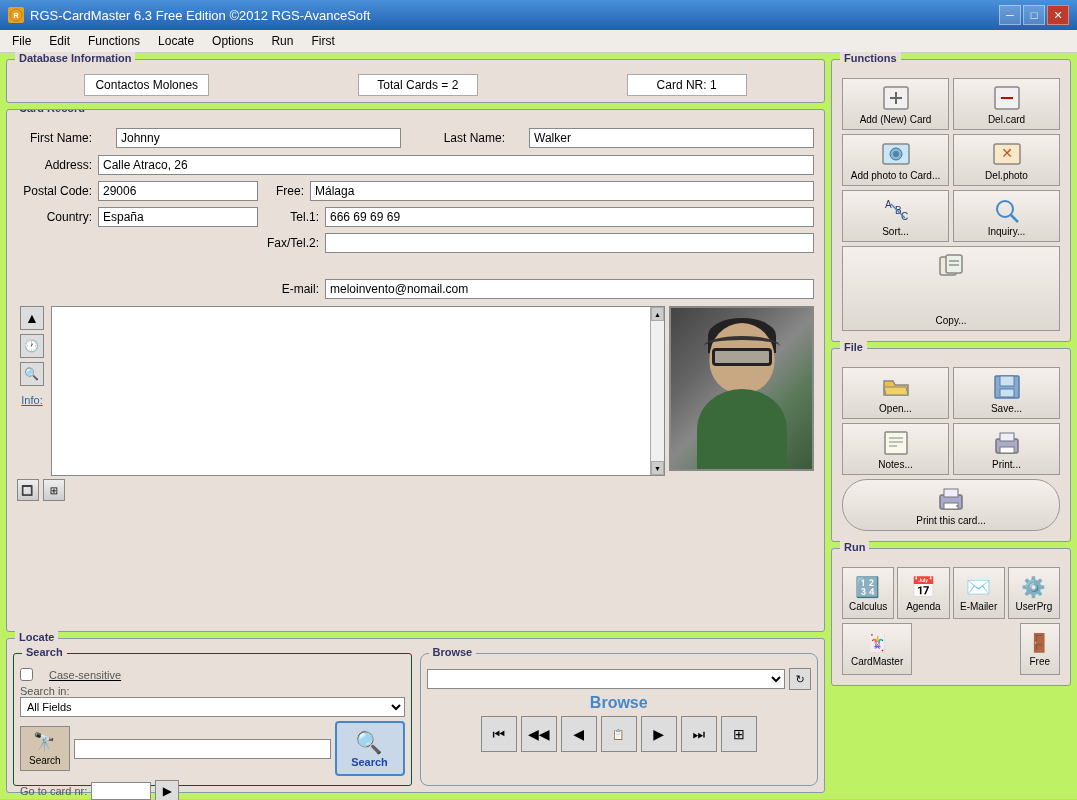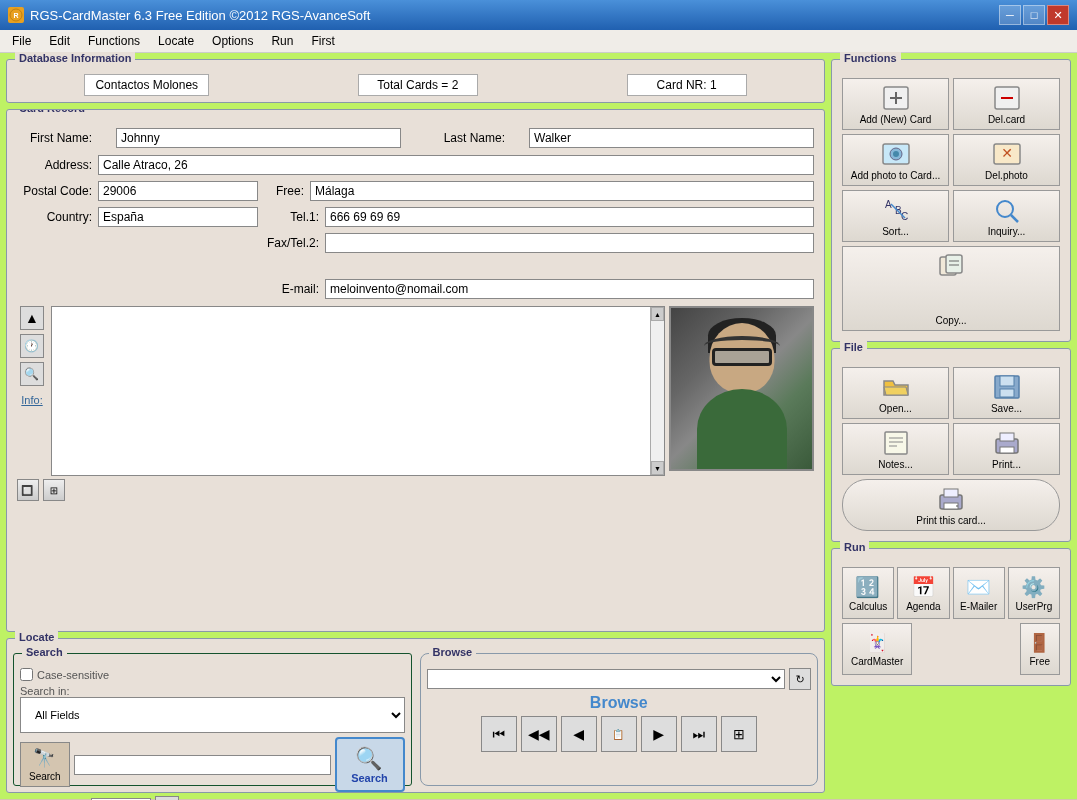--- a/index.html
+++ b/index.html
@@ -264,33 +264,34 @@
       left: 8px;
       background: #e8e0d8;
       padding: 0 4px;
       font-size: 11px;
       color: #336;
       font-weight: bold;
     }
     .checkbox-row {
       display: flex;
       align-items: center;
-      gap: 4px;
+      gap: 16px;
       margin-bottom: 4px;
+      text-decoration: underline;
     }
     .search-in-label {
       font-size: 11px;
       color: #555;
     }
     .select-input {
       width: 100%;
       font-size: 11px;
       border: 1px solid #888;
       background: white;
-      padding: 10px;
+      padding: 2px;
     }
     .search-button {
       display: flex;
       flex-direction: column;
       align-items: center;
       gap: 2px;
       background: #d4c5b0;
       border: 1px solid #888;
       padding: 4px 8px;
       cursor: pointer;

